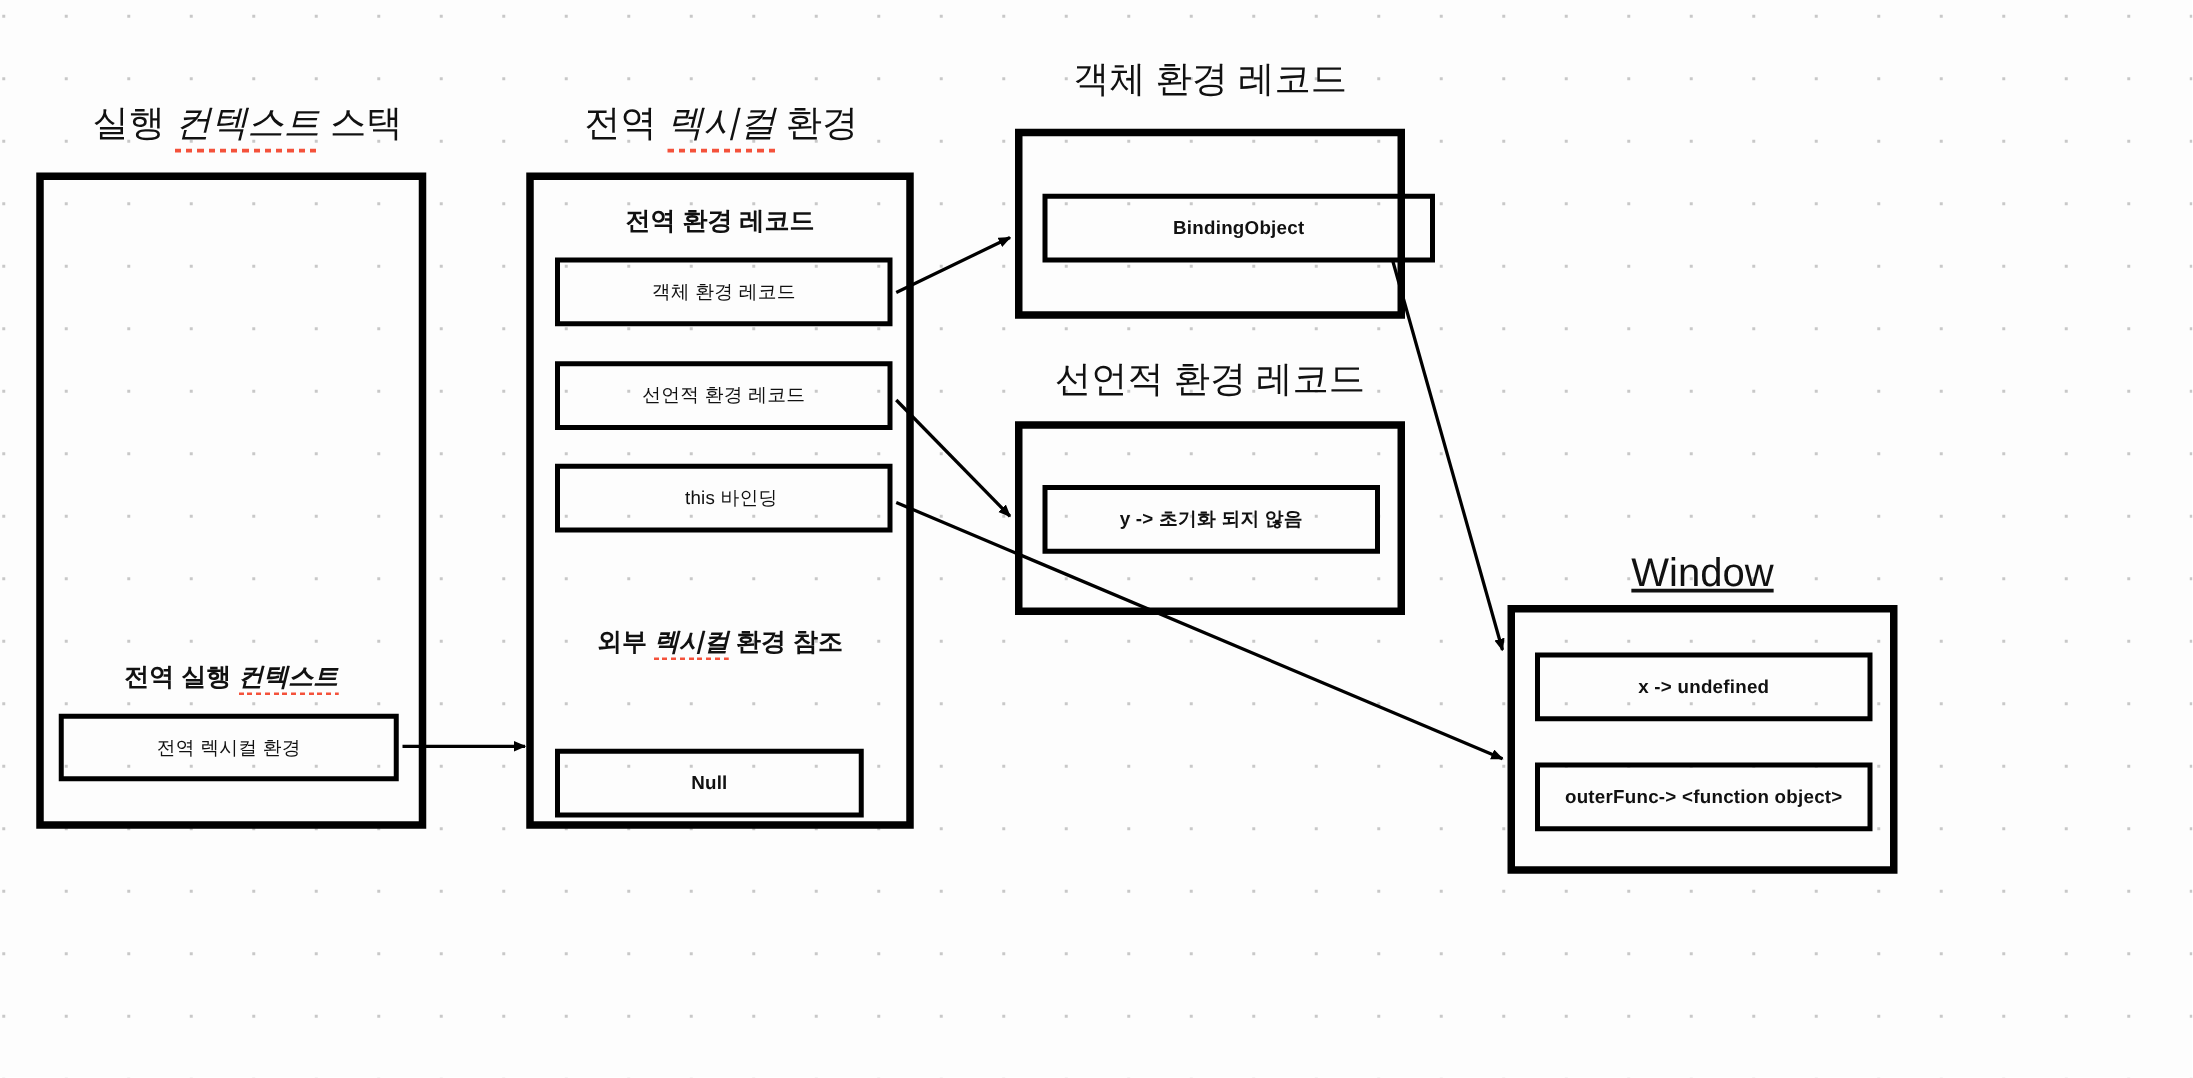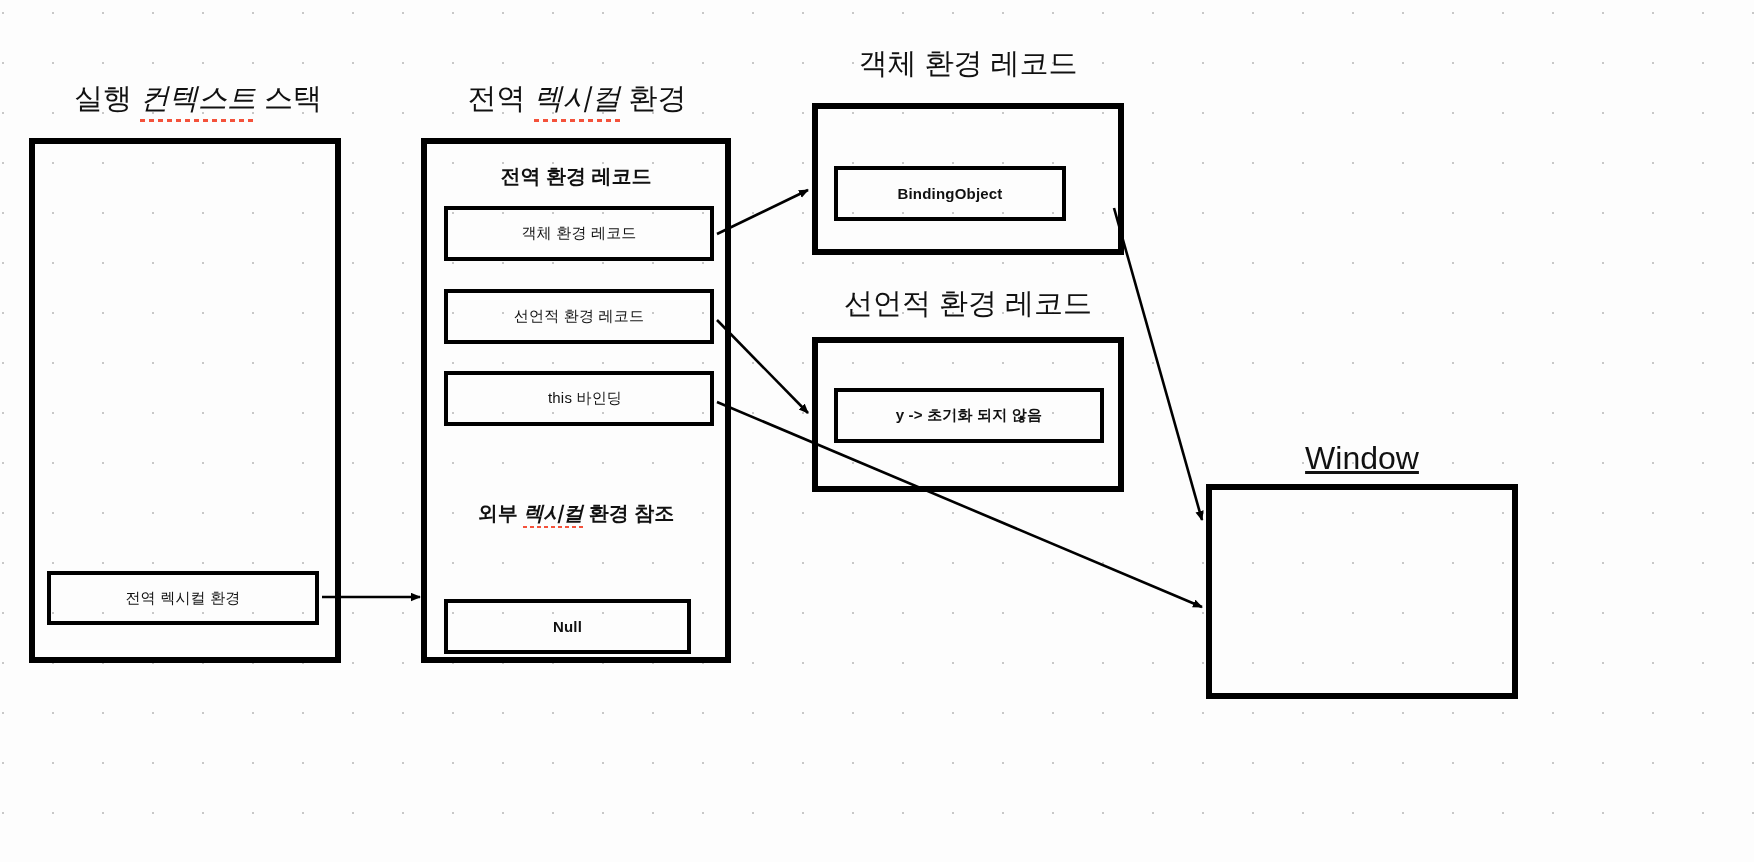--- a/index.html
+++ b/index.html
@@ -103,20 +103,23 @@
 <body>
 
 <div id="canvas">
 
   <div class="heading heading-lg" style="left:28px; top:79px; width:340px;">
     <span>실행&nbsp;</span><span class="sp">컨텍스트</span><span>&nbsp;스택</span>
   </div>
 
   <div class="outer-box" style="left:29px; top:138px; width:312px; height:525px;"></div>
 
+  <div class="section-title" style="left:29px; top:528px; width:312px;">
+    <span>전역 실행&nbsp;</span><span class="sp sp-sm">컨텍스트</span>
+  </div>
 
   <div class="item-box" style="left:47px; top:571px; width:272px; height:54px;">
     <span class="item-label plain">전역 렉시컬 환경</span>
   </div>
 
   <div class="heading heading-lg" style="left:423px; top:79px; width:308px;">
     <span>전역&nbsp;</span><span class="sp">렉시컬</span><span>&nbsp;환경</span>
   </div>
 
   <div class="outer-box" style="left:421px; top:138px; width:310px; height:525px;"></div>
@@ -140,37 +143,43 @@
   </div>
 
   <div class="item-box" style="left:444px; top:571px; width:247px; height:55px;margin-top:28px;">
     <span class="item-label">Null</span>
   </div>
 
   <div class="heading heading-lg" style="left:812px; top:44px; width:312px;">객체 환경 레코드</div>
 
   <div class="outer-box" style="left:812px; top:103px; width:312px; height:152px;"></div>
 
-  <div class="item-box" style="left:834px; top:155px; width:232px; height:55px;margin-top:11px;">
+  <div class="item-box" style="left:834px; top:155px; width:314px; height:55px;">
     <span class="item-label">BindingObject</span>
   </div>
 
   <div class="heading heading-lg" style="left:812px; top:284px; width:312px;">선언적 환경 레코드</div>
 
   <div class="outer-box" style="left:812px; top:337px; width:312px; height:155px;"></div>
 
   <div class="item-box" style="left:834px; top:388px; width:270px; height:55px;">
     <span class="item-label">y -&gt; 초기화 되지 않음</span>
   </div>
 
   <div class="heading heading-lg" style="left:1206px; top:440px; width:312px; font-size:32px;text-decoration:underline;">Window</div>
 
   <div class="outer-box" style="left:1206px; top:484px; width:312px; height:215px;"></div>
 
+  <div class="item-box" style="left:1228px; top:522px; width:270px; height:55px;">
+    <span class="item-label">x -&gt; undefined</span>
+  </div>
 
+  <div class="item-box" style="left:1228px; top:610px; width:270px; height:55px;">
+    <span class="item-label">outerFunc-&gt; &lt;function object&gt;</span>
+  </div>
 
   <svg class="arrows" viewBox="0 0 1754 862">
     <defs>
       <marker id="ah" markerWidth="11" markerHeight="11" refX="9" refY="4.2" orient="auto" markerUnits="userSpaceOnUse">
         <path d="M0,0 L10,4.2 L0,8.4 z" fill="#000000"></path>
       </marker>
     </defs>
 
     <line x1="322" y1="597" x2="420" y2="597" stroke="#000000" stroke-width="2.6" marker-end="url(#ah)"></line>
 

